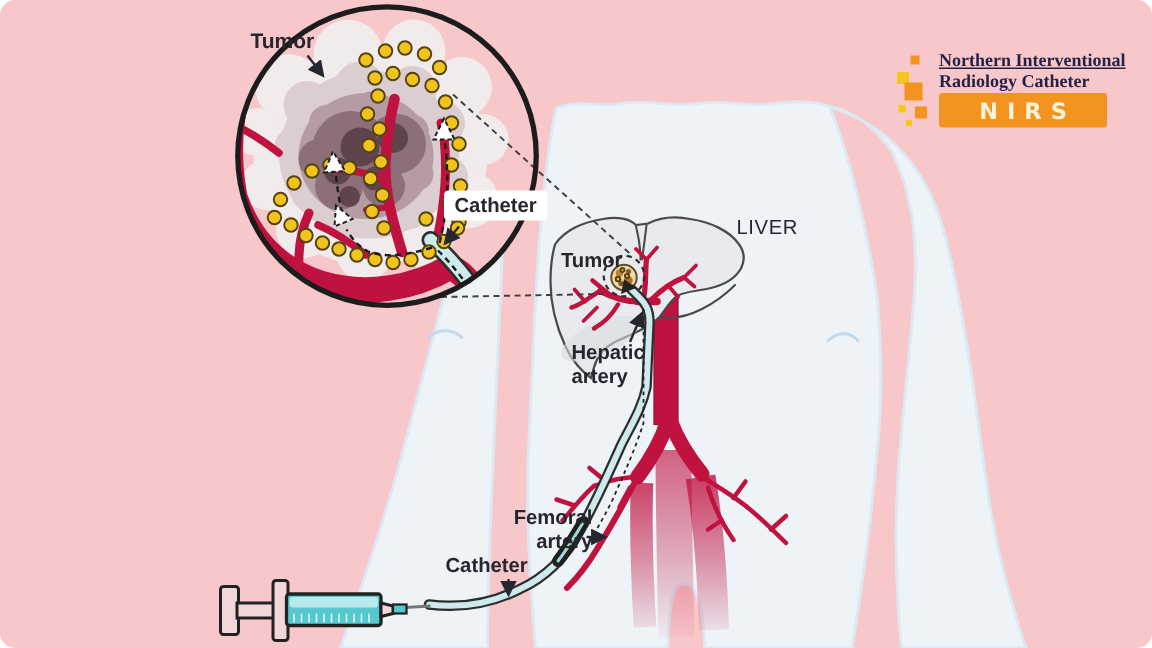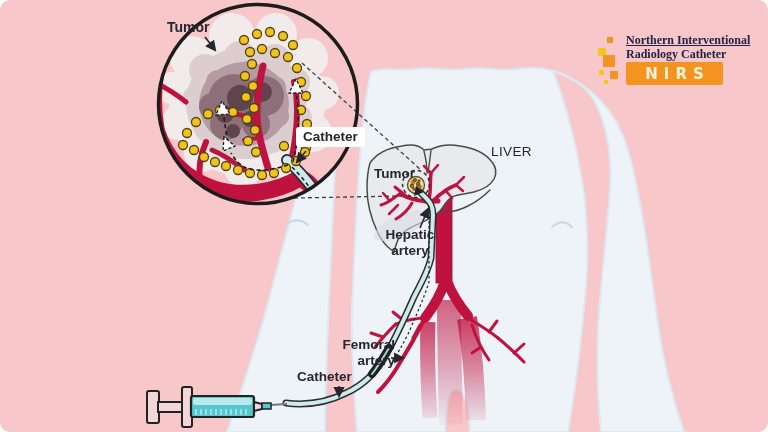--- a/index.html
+++ b/index.html
@@ -5,30 +5,30 @@
   html,body{margin:0;padding:0;}
   #stage{position:relative;width:768px;height:432px;overflow:hidden;background:var(--bg);
          font-family:"Liberation Sans",sans-serif;border-radius:10px;}
   svg{position:absolute;left:0;top:0;}
   .lbl{position:absolute;font:700 13.5px "Liberation Sans",sans-serif;color:var(--label);
        white-space:nowrap;line-height:16px;}
   #lbl-inset-tumor{left:167px;top:19px;font-size:14px;}
   #lbl-inset-catheter{left:296px;top:127px;background:#ffffff;padding:2px 7px;border-radius:3px;}
   #lbl-liver{left:491px;top:144px;font-weight:400;letter-spacing:.4px;}
   #lbl-body-tumor{left:374px;top:166px;}
-  #lbl-hepatic{left:381px;top:227px;width:58px;text-align:center;}
+  #lbl-hepatic{left:381px;top:227px;width:58px;text-align:left;}
   #lbl-femoral{left:341px;top:337px;width:54px;text-align:right;}
   #lbl-catheter-bottom{left:297px;top:369px;}
   
   #logo{position:absolute;left:596px;top:30px;width:172px;height:62px;}
   .lg-sq{position:absolute;}
   .lg-line{position:absolute;left:30px;font:700 12px "Liberation Serif",serif;
            color:var(--logo-navy);white-space:nowrap;}
   #logo-l1{top:3px;text-decoration:underline;} #logo-l2{top:17px;}
-  #logo-box{position:absolute;left:30px;top:32px;width:97px;height:23px;
+  #logo-box{position:absolute;left:30px;top:32px;width:112px;height:23px;
             background:var(--logo-orange);border-radius:2px;display:flex;
             align-items:center;justify-content:center;}
   #logo-acronym{font:700 15px "DejaVu Sans",sans-serif;color:var(--logo-cream);
                 letter-spacing:6px;padding-left:6px;}
   
   .bodyfill{fill:var(--body);stroke:var(--body-edge);stroke-width:2;}
   .crease{fill:none;stroke:#c3daec;stroke-width:2;stroke-linecap:round;}
   .art{stroke:var(--artery);fill:none;stroke-linecap:round;}
   .cath-o{stroke:var(--cath-line);fill:none;stroke-linecap:round;}
   .cath-i{stroke:var(--cath);fill:none;stroke-linecap:round;}

